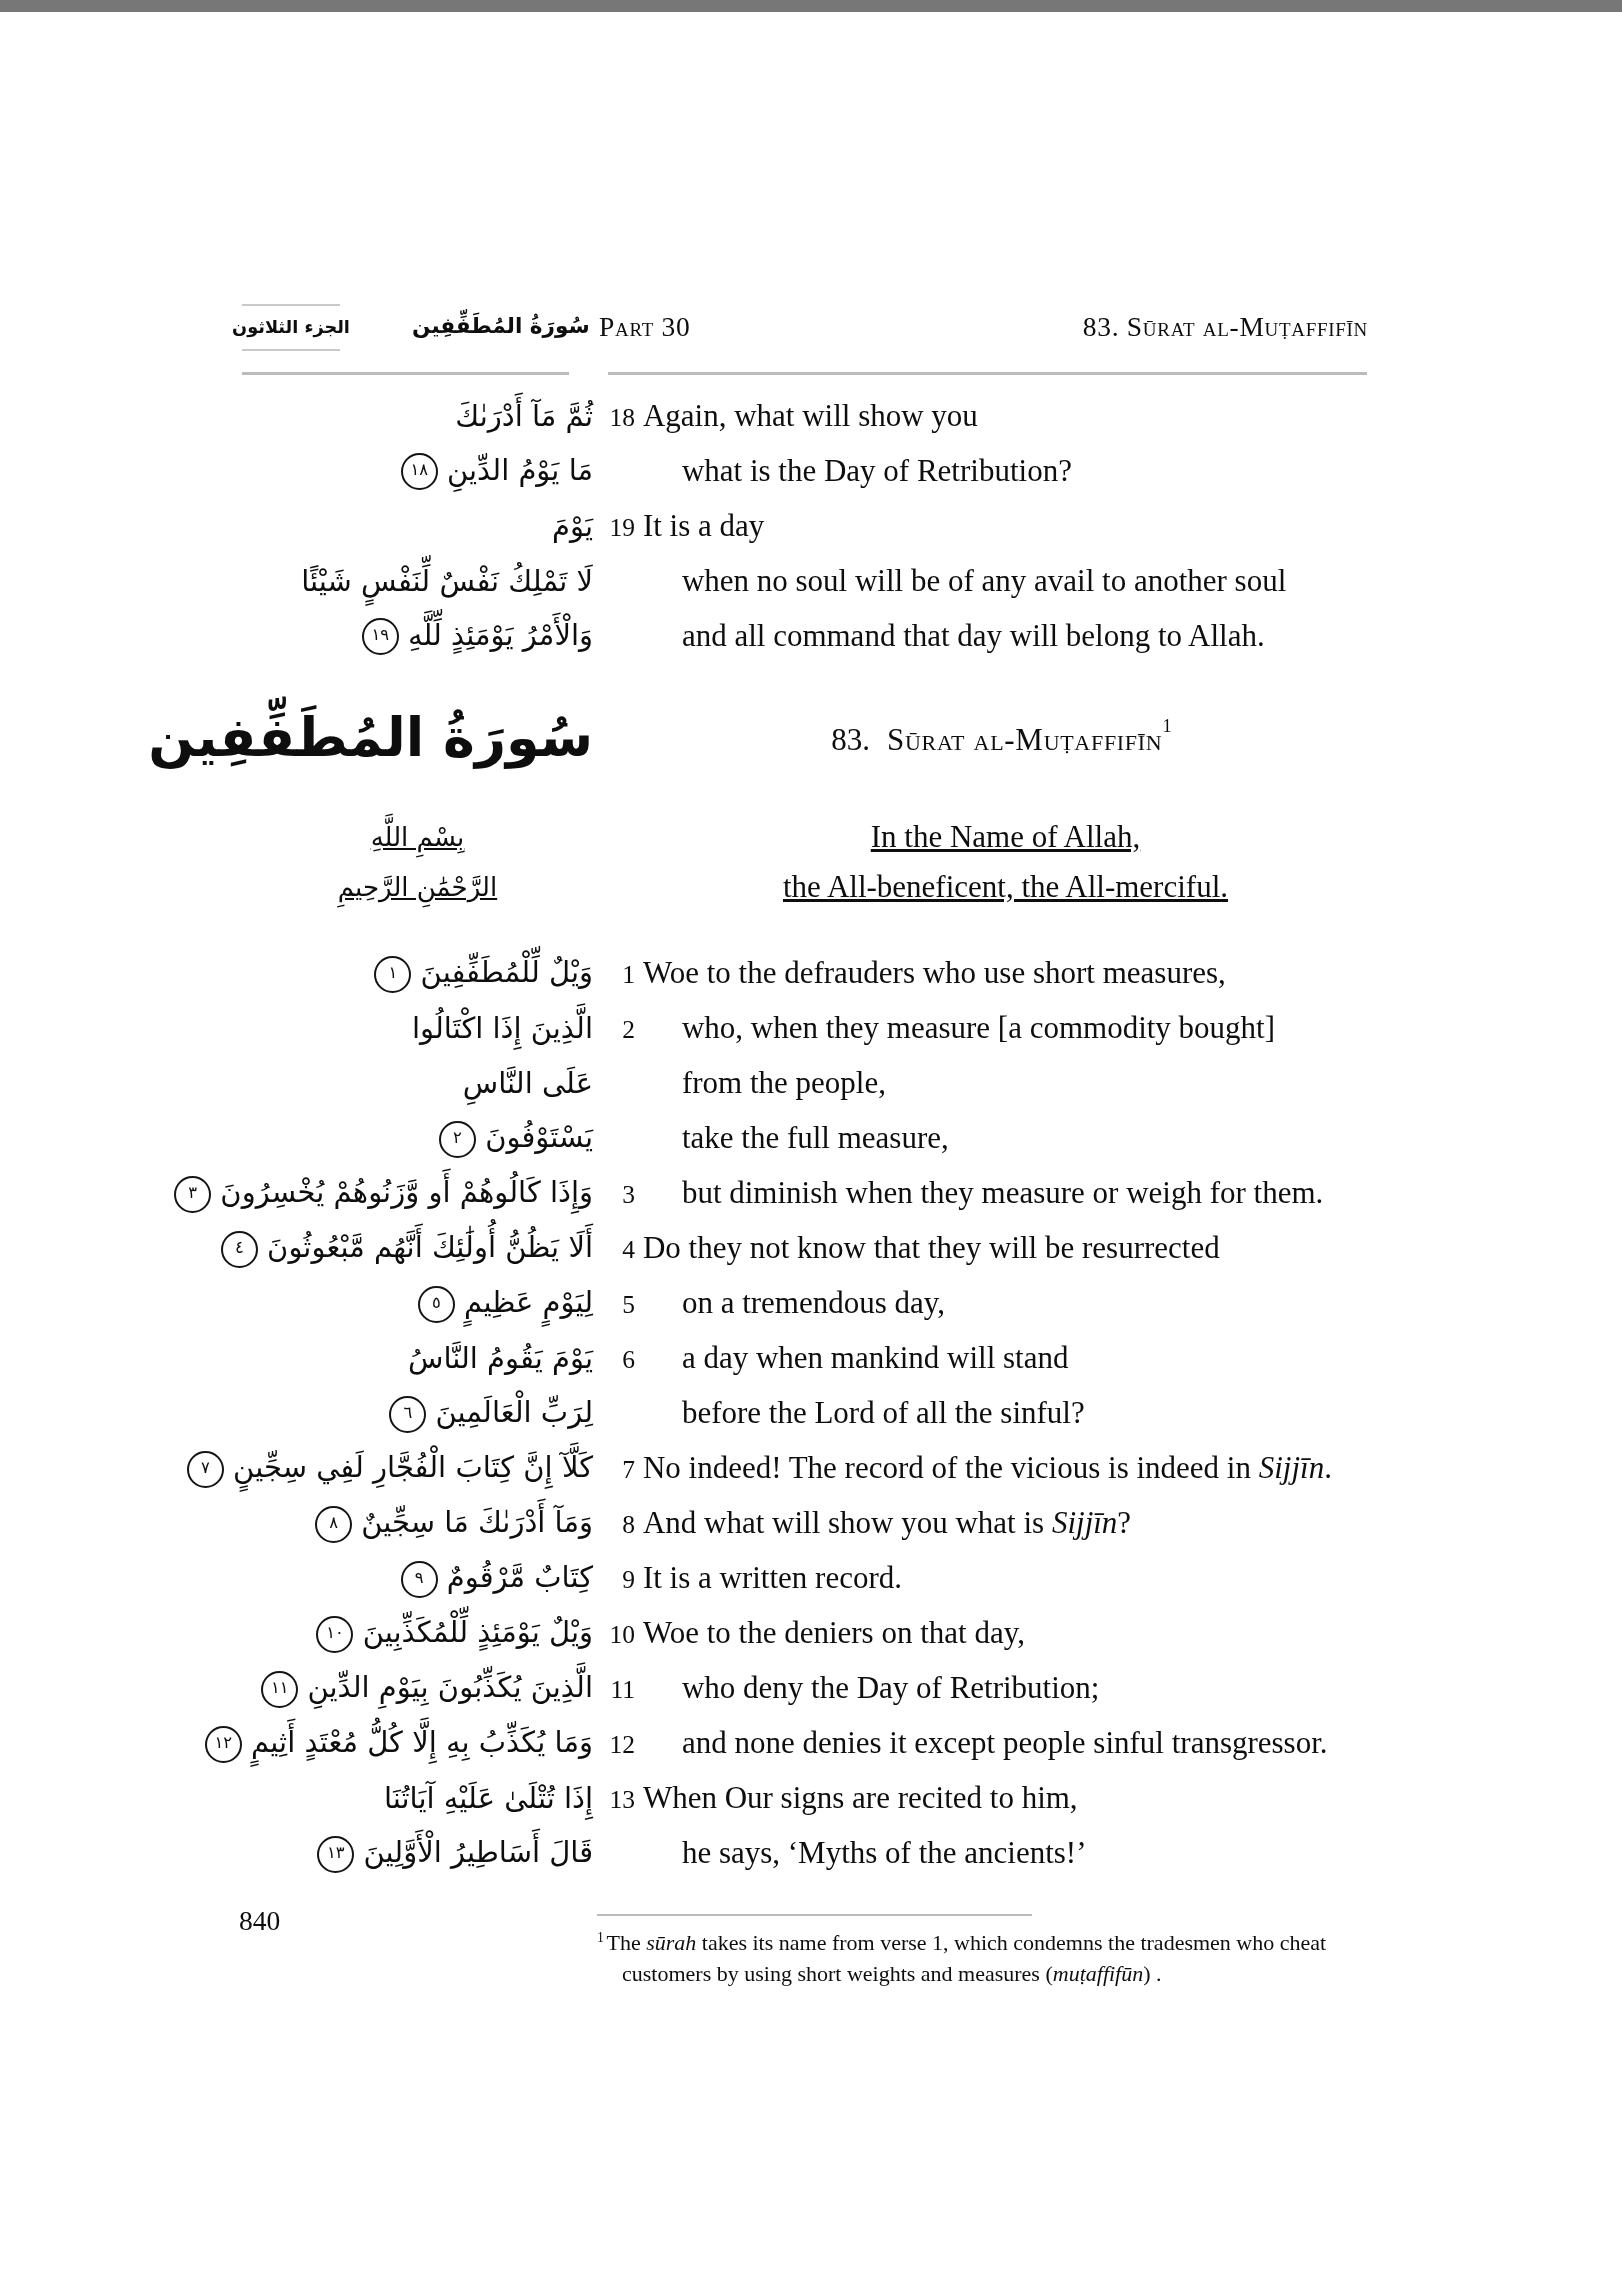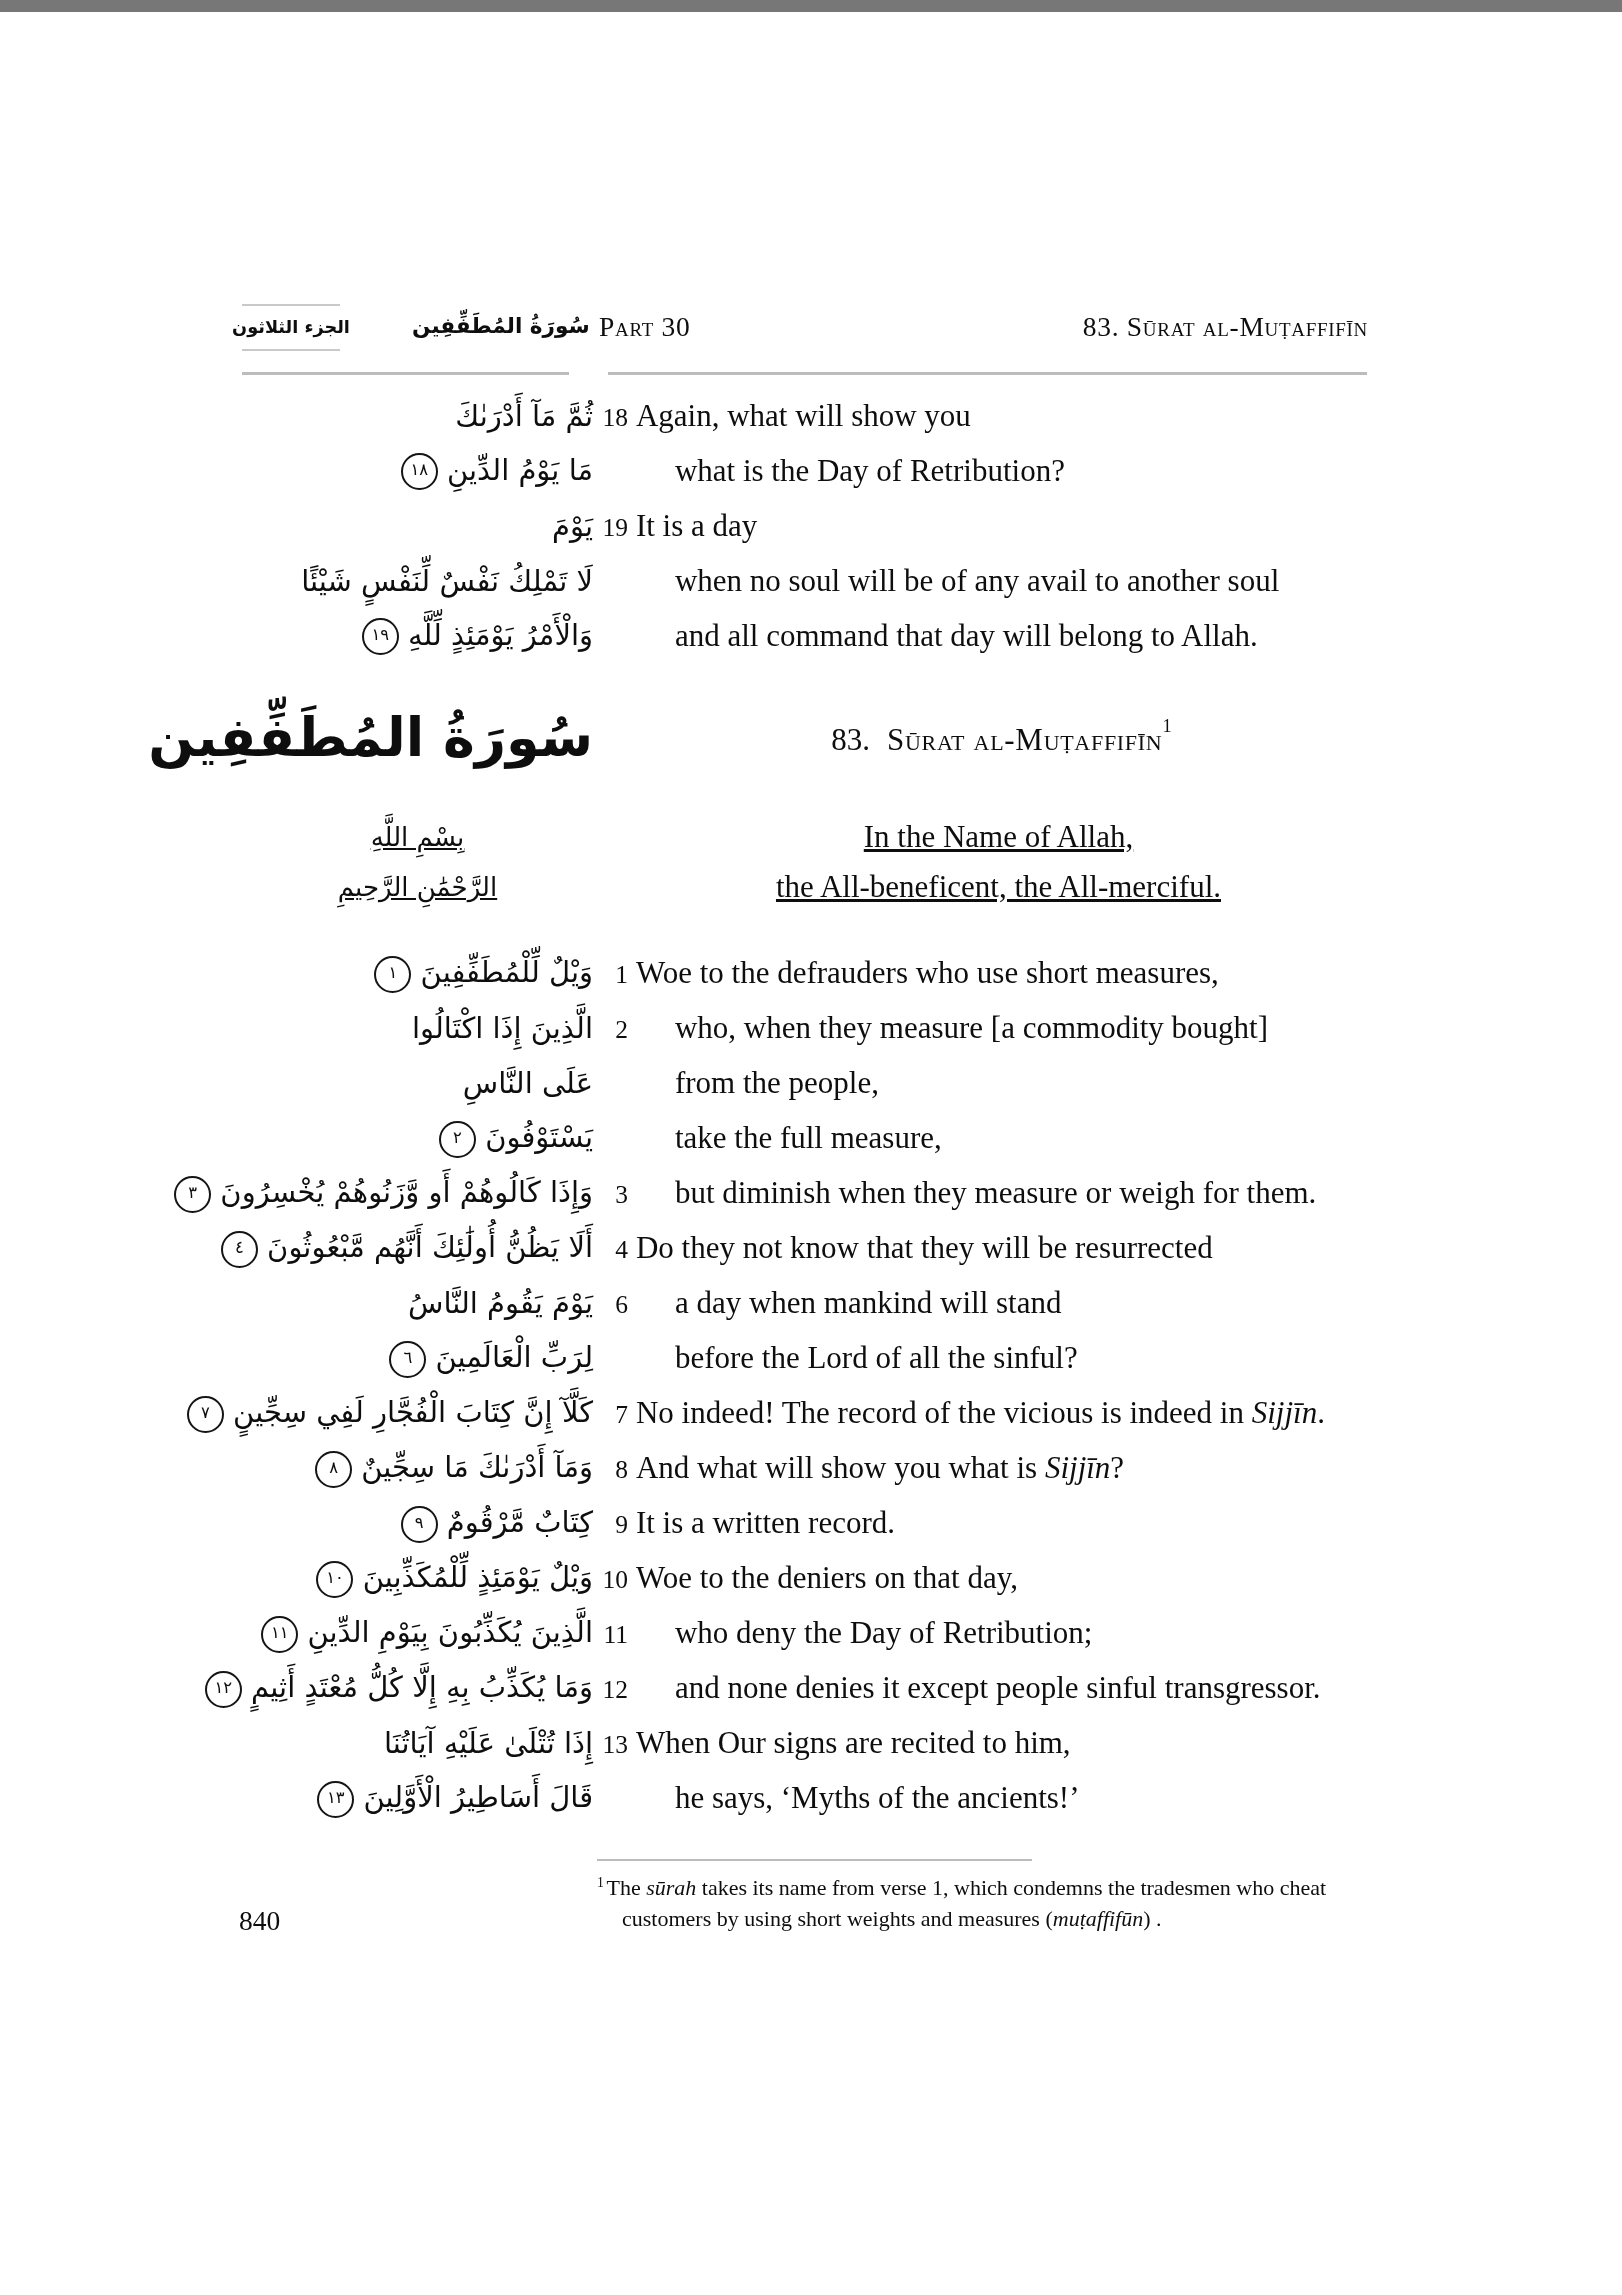--- a/index.html
+++ b/index.html
@@ -35,21 +35,21 @@
     position:absolute;right:13px;top:10.5px;
     font-variant:small-caps;font-size:27.5px;letter-spacing:0.7px;
     text-align:right;
   }
   .hdr-rule{position:absolute;top:72px;height:2.6px;background:#bcbcbc;}
   .hdr-rule.left{left:0;width:327px;}
   .hdr-rule.right{left:366px;width:759px;}
   
   .content{position:absolute;left:242px;top:370px;width:1171px;}
   .row{
-    display:grid;grid-template-columns:351px 809px;column-gap:1px;
+    display:grid;grid-template-columns:351px 809px;column-gap:8px;
     min-height:55px;align-items:center;
   }
   .ar{
     direction:rtl;text-align:right;white-space:nowrap;
     font-family:"DejaVu Sans",sans-serif;font-size:29px;line-height:1.25;
   }
   .ayah{
     display:inline-block;width:33px;height:33px;margin-right:9.2px;
     border:2px solid #151515;border-radius:50%;
     font-size:16.4px;line-height:30px;text-align:center;vertical-align:middle;
@@ -202,20 +202,27 @@
           </div>
       </div>
       <div class="row">
         <div class="ar"><span>أَلَا يَظُنُّ أُولَٰئِكَ أَنَّهُم مَّبْعُوثُونَ</span><span class="ayah">٤</span></div>
         <div class="en">
             <span class="num">4</span>
             <span class="txt"><span>Do they not know that they will be resurrected</span></span>
           </div>
       </div>
       <div class="row">
+        <div class="ar"><span>لِيَوْمٍ عَظِيمٍ</span><span class="ayah">٥</span></div>
+        <div class="en">
+            <span class="num">5</span>
+            <span class="txt indent"><span>on a tremendous day,</span></span>
+          </div>
+      </div>
+      <div class="row">
         <div class="ar"><span>يَوْمَ يَقُومُ النَّاسُ</span></div>
         <div class="en">
             <span class="num">6</span>
             <span class="txt indent"><span>a day when mankind will stand</span></span>
           </div>
       </div>
       <div class="row">
         <div class="ar"><span>لِرَبِّ الْعَالَمِينَ</span><span class="ayah">٦</span></div>
         <div class="en">
             <span class="num"></span>

